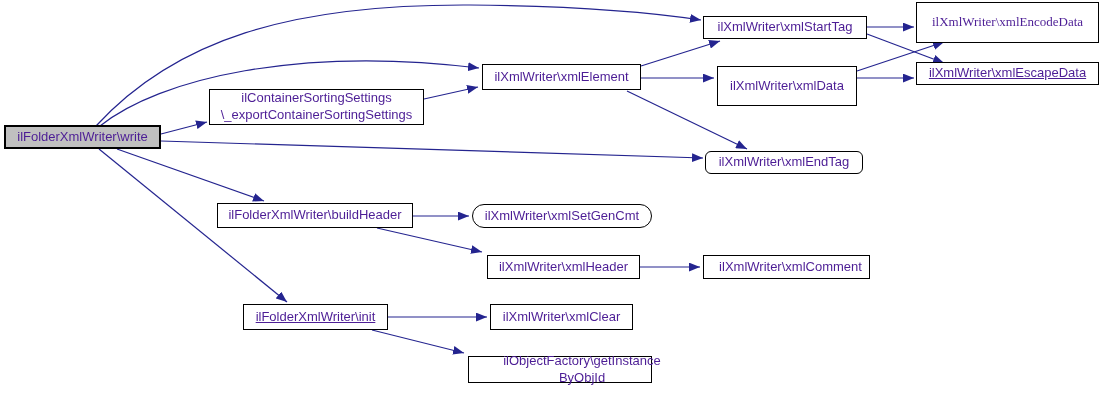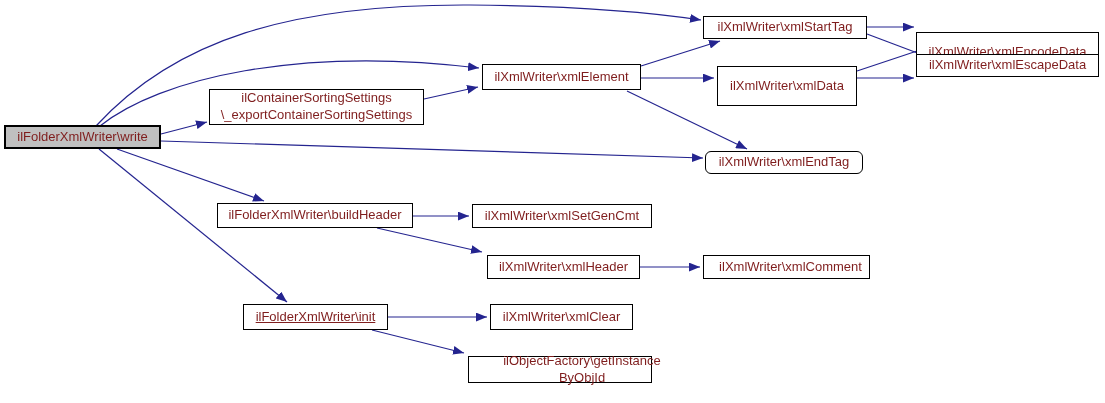--- a/index.html
+++ b/index.html
@@ -9,21 +9,21 @@
     background:#ffffff;
     font-family:"Liberation Sans","DejaVu Sans",sans-serif;
     overflow:hidden;
   }
   svg.edges{position:absolute;left:0;top:0;width:1105px;height:403px;}
   .node{
     position:absolute;
     box-sizing:border-box;
     border:1px solid #000000;
     background:#ffffff;
-    color:#7f1d1d;
+    color:#4c1d95;
     display:flex;align-items:center;justify-content:center;
     text-align:center;
     font-size:13px;
     line-height:1.3;
     white-space:pre;
     cursor:pointer;
   }
   .node.focus{
     background:#c0c0c0;
     border-width:2px;
@@ -60,26 +60,26 @@
         <path d="M388,317 L487,317" stroke="#24248f" stroke-width="1.2" fill="none" marker-end="url(#arrowhead)"></path>
         <path d="M372,330 L464,353" stroke="#24248f" stroke-width="1.2" fill="none" marker-end="url(#arrowhead)"></path>
       </g>
   </svg>
   <div id="node-layer">
       <div class="node focus" style="left: 4px; top: 125px; width: 157px; height: 24px;">ilFolderXmlWriter\write</div>
       <div class="node" style="left: 209px; top: 89px; width: 215px; height: 36px;">ilContainerSortingSettings
 \_exportContainerSortingSettings</div>
       <div class="node" style="left: 482px; top: 64px; width: 159px; height: 26px;">ilXmlWriter\xmlElement</div>
       <div class="node" style="left: 703px; top: 16px; width: 164px; height: 23px;">ilXmlWriter\xmlStartTag</div>
-      <div class="node" style="left: 916px; top: 32px; width: 183px; height: 41px;">ilXmlWriter\xmlEncodeData</div>
+      <div class="node" style="left: 916px; top: 2px; width: 183px; height: 41px; font-family: Liberation Serif, serif;">ilXmlWriter\xmlEncodeData</div>
       <div class="node" style="left: 717px; top: 66px; width: 140px; height: 40px;">ilXmlWriter\xmlData</div>
-      <div class="node" style="left: 916px; top: 54px; width: 183px; height: 23px;">ilXmlWriter\xmlEscapeData</div>
+      <div class="node" style="left: 916px; top: 62px; width: 183px; height: 23px; text-decoration: underline;">ilXmlWriter\xmlEscapeData</div>
       <div class="node" style="left: 705px; top: 151px; width: 158px; height: 23px; border-radius: 6px;">ilXmlWriter\xmlEndTag</div>
       <div class="node" style="left: 217px; top: 203px; width: 196px; height: 25px;">ilFolderXmlWriter\buildHeader</div>
-      <div class="node" style="left: 472px; top: 204px; width: 180px; height: 24px;">ilXmlWriter\xmlSetGenCmt</div>
+      <div class="node" style="left: 472px; top: 204px; width: 180px; height: 24px; border-radius: 12px;">ilXmlWriter\xmlSetGenCmt</div>
       <div class="node" style="left: 487px; top: 255px; width: 153px; height: 24px;">ilXmlWriter\xmlHeader</div>
       <div class="node" style="left: 703px; top: 255px; width: 167px; height: 24px; padding-left: 8px;">ilXmlWriter\xmlComment</div>
       <div class="node" style="left: 243px; top: 304px; width: 145px; height: 26px; text-decoration: underline;">ilFolderXmlWriter\init</div>
       <div class="node" style="left: 490px; top: 304px; width: 143px; height: 26px;">ilXmlWriter\xmlClear</div>
       <div class="node" style="left: 468px; top: 356px; width: 184px; height: 27px; padding-left: 44px;">ilObjectFactory\getInstance
 ByObjId</div>
     </div>
 </div>
 
 </body></html>

